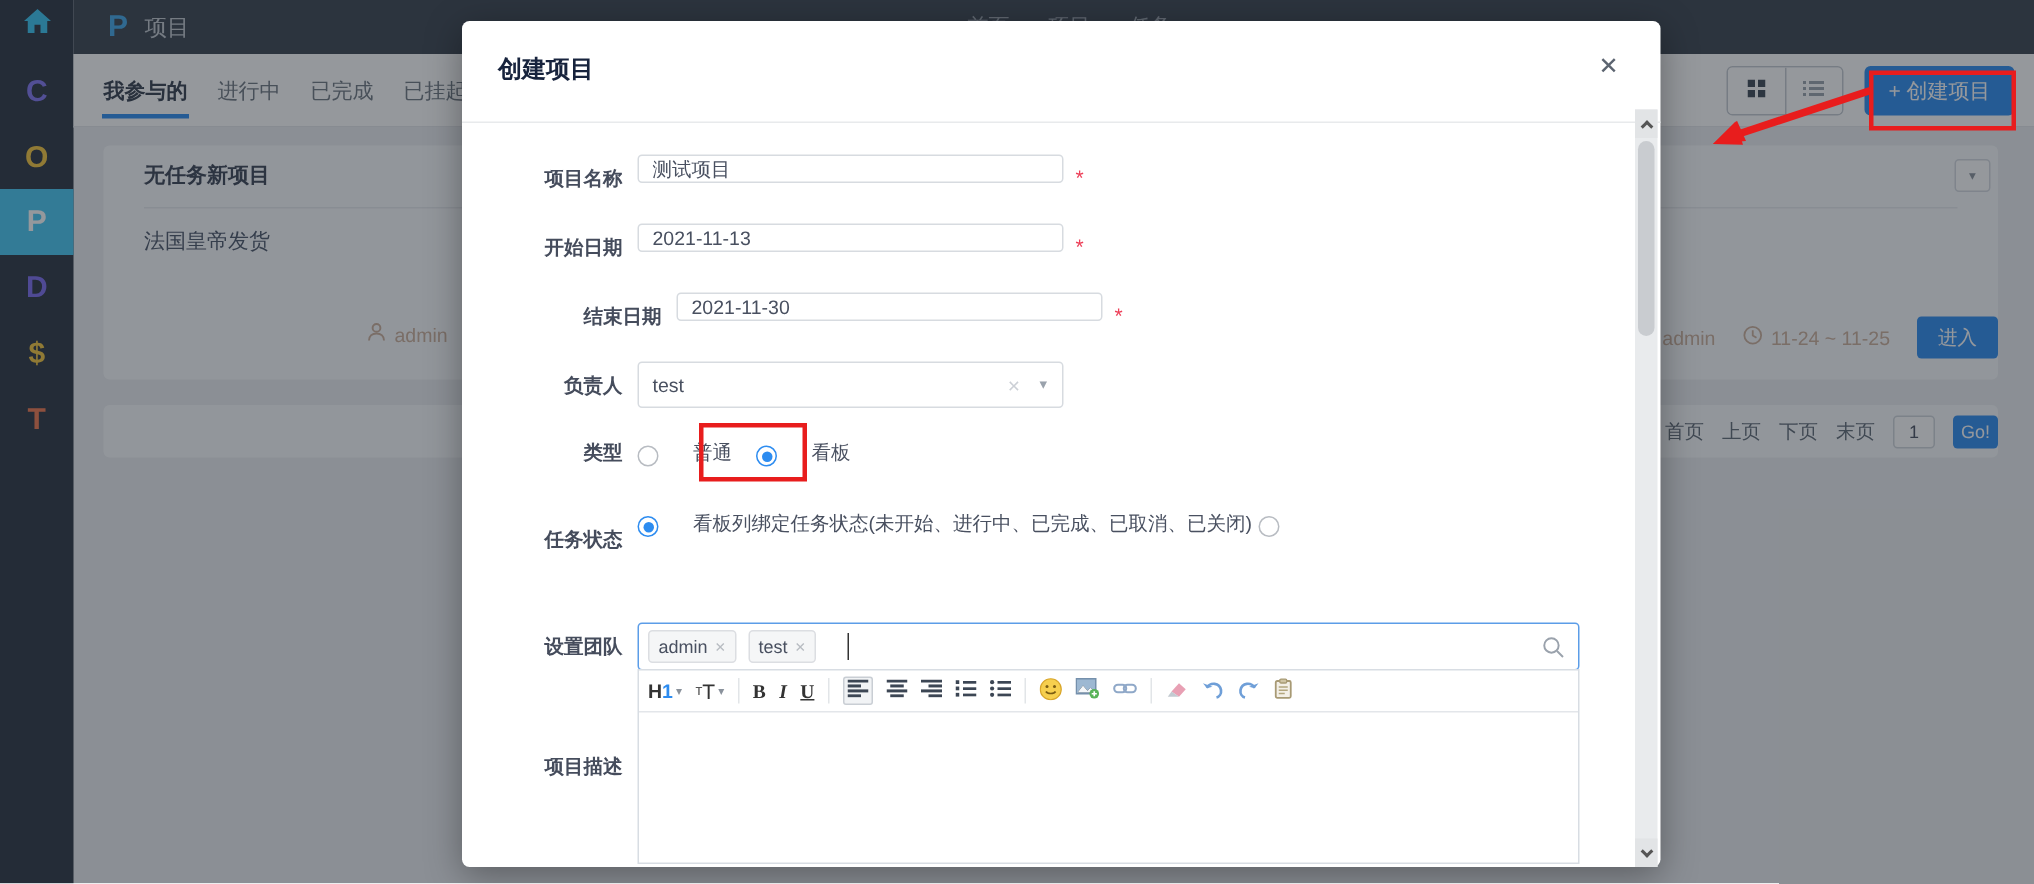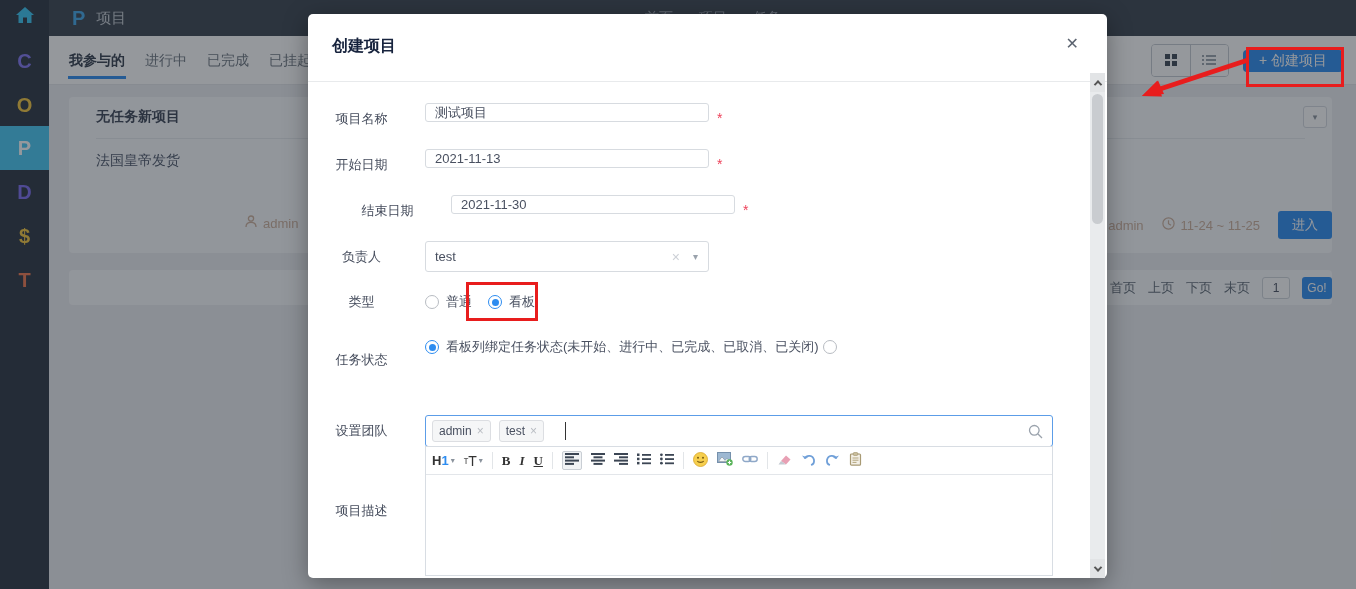--- a/index.html
+++ b/index.html
@@ -22,21 +22,21 @@
   
   .toolbar-row { position:absolute; left:49px; top:36px; right:0; height:49px; background:#fff; border-bottom:1px solid #e4e7ea; z-index:1; }
   .tabs { position:absolute; left:19px; top:0; height:49px; display:flex; gap:18px; align-items:stretch; }
   .tab { position:relative; display:flex; align-items:center; font-size:14px; color:#6e7781; padding:0 1px; cursor:pointer; }
   .tab.active { color:#333d4d; font-weight:bold; }
   .tab.active::after { content:''; position:absolute; left:0; right:0; bottom:6px; height:3px; background:#2d8cf0; }
   .view-controls { position:absolute; right:13px; top:0; height:49px; display:flex; align-items:center; gap:14px; }
   .toggle-group { display:flex; border:1px solid #c5cad1; border-radius:4px; overflow:hidden; }
   .toggle-btn { width:38px; height:31px; display:flex; align-items:center; justify-content:center; background:#fff; cursor:pointer; }
   .toggle-btn + .toggle-btn { border-left:1px solid #c5cad1; }
-  .create-btn { height:22px; padding:0 16px; background:#2d8cf0; color:#fff; font-size:14px; border-radius:4px; display:flex; align-items:center; cursor:pointer; }
+  .create-btn { height:33px; padding:0 16px; background:#2d8cf0; color:#fff; font-size:14px; border-radius:4px; display:flex; align-items:center; cursor:pointer; }
 
   
   .card { position:absolute; left:69px; width:1263px; background:#fafbfd; border-radius:4px; z-index:1; }
   .card1 { top:97px; height:156px; }
   .card-title { position:absolute; left:27px; top:11px; font-size:14px; font-weight:bold; color:#3a4354; }
   .collapse-btn { position:absolute; right:5px; top:9px; width:24px; height:22px; border:1px solid #d5dae0; border-radius:3px; background:#fff; color:#8a929c; font-size:9px; display:flex; align-items:center; justify-content:center; cursor:pointer; }
   .card-divider { position:absolute; left:27px; right:27px; top:41px; border-top:1px solid #e7eaee; }
   .proj-name { position:absolute; left:27px; top:55px; font-size:14px; color:#4a5568; }
   .meta { color:#cdb09c; font-size:13px; display:flex; align-items:center; gap:6px; }
   .footer-owner { position:absolute; left:176px; top:118px; }
@@ -52,32 +52,32 @@
   
   .dim { position:absolute; inset:0; background:rgba(30,36,44,0.47); z-index:5; }
 
   
   .modal { position:absolute; left:308px; top:14px; width:799px; height:564px; background:#fff; border-radius:5px; box-shadow:0 6px 24px rgba(0,0,0,0.35); z-index:10; }
   .m-header { position:relative; height:68px; border-bottom:1px solid #e8eaec; }
   .m-title { position:absolute; left:24px; top:22px; font-size:16px; font-weight:bold; color:#17233d; }
   .m-close { position:absolute; right:28px; top:20px; font-size:16px; color:#5c6470; cursor:pointer; }
   .m-body { position:absolute; top:69px; left:0; right:0; bottom:0; }
   .frow { position:absolute; left:0; display:flex; }
-  .flabel { width:107px; text-align:center; font-weight:normal; font-size:13px; color:#454c5c; line-height:31px; }
+  .flabel { width:107px; text-align:right; font-weight:bold; font-size:13px; color:#454c5c; line-height:31px; }
   .ffield { margin-left:10px; display:flex; align-items:flex-start; }
   .inp { width:284px; height:19px; border:1px solid #d7dbe0; border-radius:3px; padding:0 9px; font-size:13px; color:#495060; background:#fff; }
   .req { margin-left:8px; color:#ed4059; font-size:14px; line-height:31px; }
   .sel-box { position:relative; width:284px; height:31px; border:1px solid #d7dbe0; border-radius:3px; background:#fff; font-size:13px; color:#495060; display:flex; align-items:center; padding:0 9px; cursor:pointer; }
   .sel-clear { position:absolute; right:28px; color:#ccd0d6; font-size:14px; }
   .sel-caret { position:absolute; right:10px; color:#9aa2ac; font-size:10px; }
   .rdo { width:14px; height:14px; border-radius:50%; border:1px solid #b8bcc2; background:#fff; display:inline-block; flex:none; }
   .rdo.sel { border:1.5px solid #2d8cf0; position:relative; }
   .rdo.sel::after { content:''; position:absolute; inset:2.5px; border-radius:50%; background:#2d8cf0; }
   .rlabel { font-size:13px; color:#495060; margin-left:7px; }
-  .ropt { display:flex; align-items:center; cursor:pointer; }
+  .ropt { display:flex; align-items:flex-end; cursor:pointer;gap:16px; }
   .team-box { position:relative; width:628px; height:32px; border:1px solid #5c9de8; border-radius:3px; background:#fff; display:flex; align-items:center; padding:0 28px 0 6px; }
   .tag { display:flex; align-items:center; background:#f5f6f7; border:1px solid #dcdee2; border-radius:3px; height:22px; padding:0 6px; font-size:12px; color:#495060; margin-right:8px; }
   .tag-x { color:#b8bcc2; margin-left:5px; font-size:12px; cursor:pointer; }
   .caret-line { width:1px; height:18px; background:#333; margin-left:13px; }
   .team-search { position:absolute; right:9px; top:8px; }
   .editor { width:628px; border:1px solid #d8dde3; background:#fff; }
   .ed-toolbar { height:28px; border-bottom:1px solid #e3e6ea; display:flex; align-items:center; padding:0 6px; gap:9px; }
   .ed-btn { display:flex; align-items:center; cursor:pointer; font-size:13px; color:#333; }
   .ed-sep { width:1px; height:17px; background:#e2e5e8; }
   .ed-caret { font-size:8px; color:#8a929c; margin-left:2px; }

